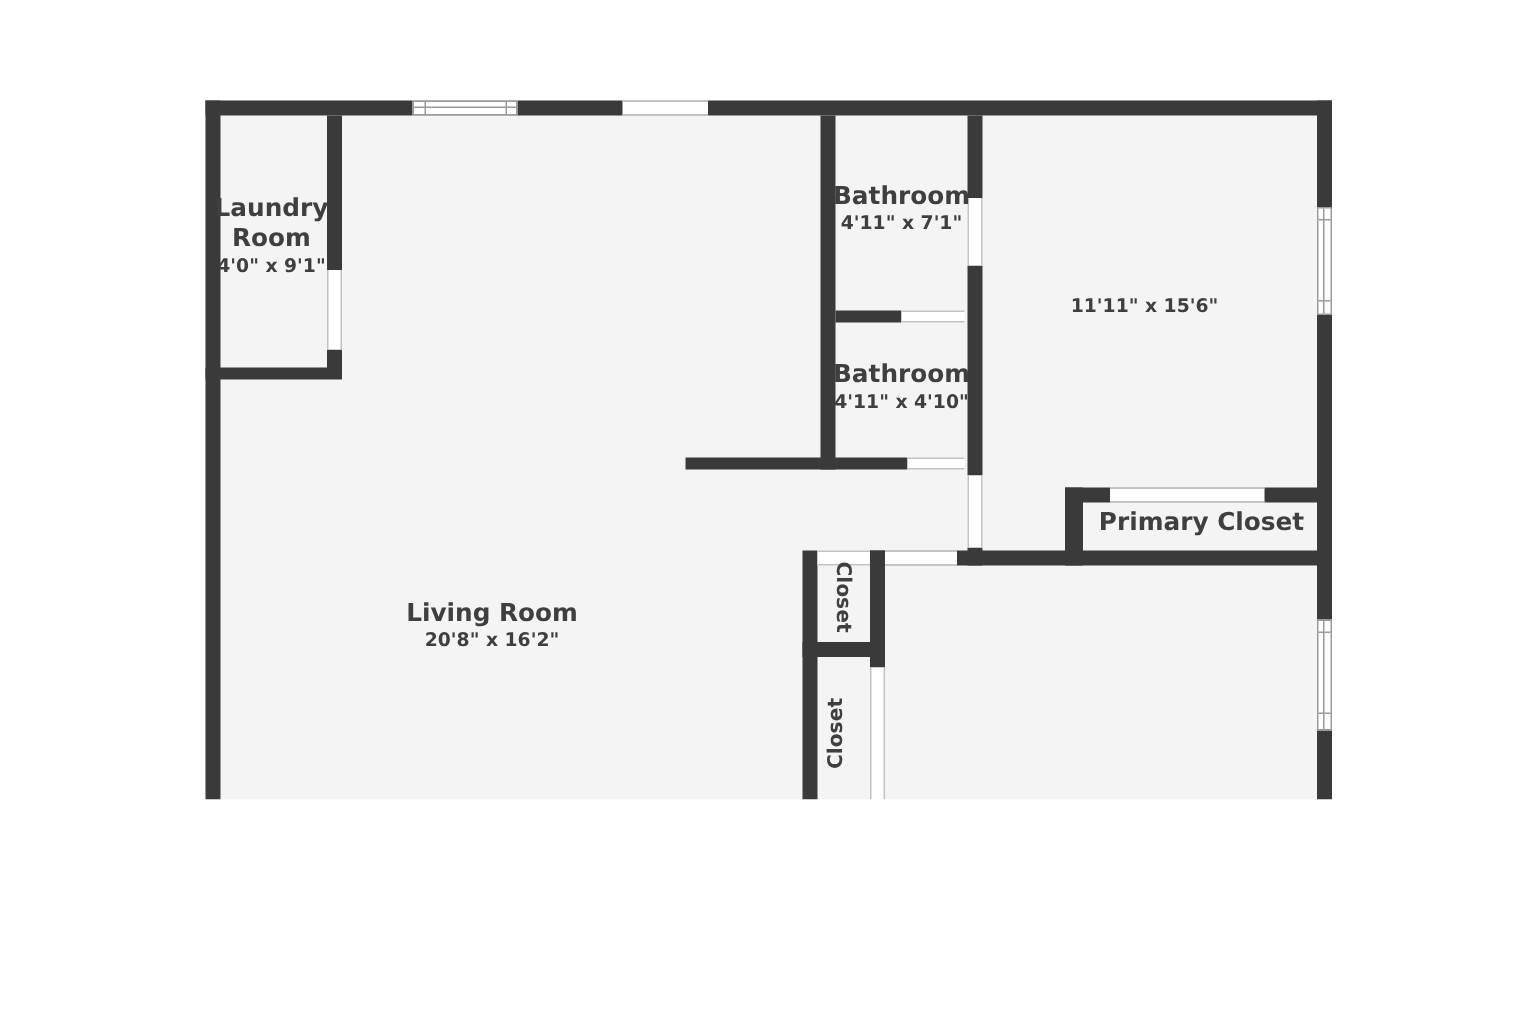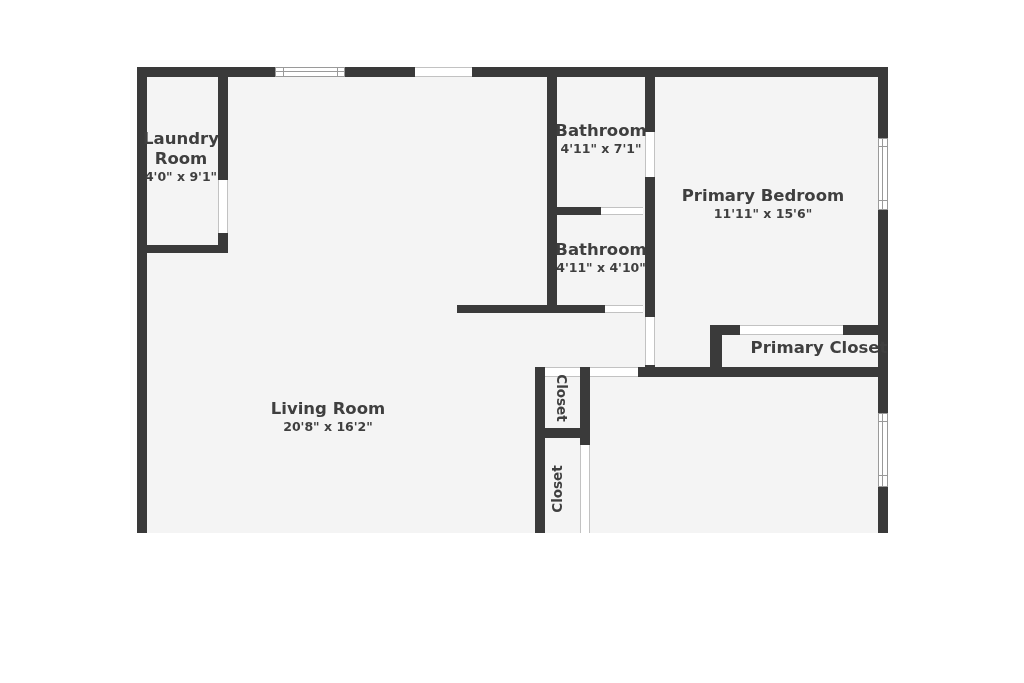--- a/index.html
+++ b/index.html
@@ -100,25 +100,24 @@
     <div class="room-name">Bathroom</div>
     <div class="room-dims">4'11" x 7'1"</div>
   </div>
 
   <div class="room-label" style="left:601px;top:258px;">
     <div class="room-name">Bathroom</div>
     <div class="room-dims">4'11" x 4'10"</div>
   </div>
 
   <div class="room-label" style="left:763px;top:204px;">
-    <div class="room-name">Primary Bedroom</div>
     <div class="room-dims">11'11" x 15'6"</div>
   </div>
 
-  <div class="room-label" style="left:819px;top:348px;">
+  <div class="room-label" style="left:801px;top:348px;">
     <div class="room-name">Primary Closet</div>
   </div>
 
   <div class="room-label" style="left:328px;top:417px;">
     <div class="room-name">Living Room</div>
     <div class="room-dims">20'8" x 16'2"</div>
   </div>
 
 
   <div class="room-label rot-cw" style="left:562px;top:398px;">

